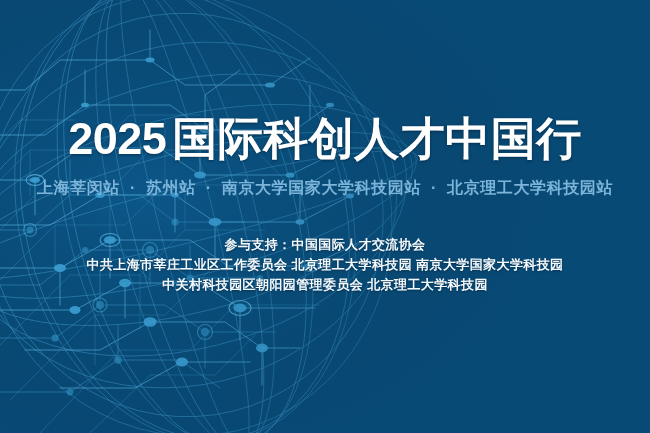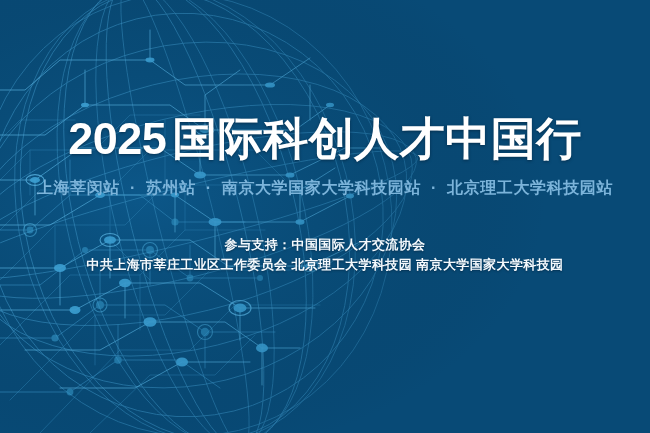--- a/index.html
+++ b/index.html
@@ -264,16 +264,17 @@
       <span>苏州站</span>
       <span class="sep">·</span>
       <span>南京大学国家大学科技园站</span>
       <span class="sep">·</span>
       <span>北京理工大学科技园站</span>
     </div>
 
     <div class="credits">
       <div class="credit-line">参与支持：中国国际人才交流协会</div>
       <div class="credit-line">中共上海市莘庄工业区工作委员会  北京理工大学科技园  南京大学国家大学科技园</div>
+      <div class="credit-line">中关村科技园区朝阳园管理委员会  北京理工大学科技园</div>
     </div>
 
   </div>
 </div>
 
 </body></html>

